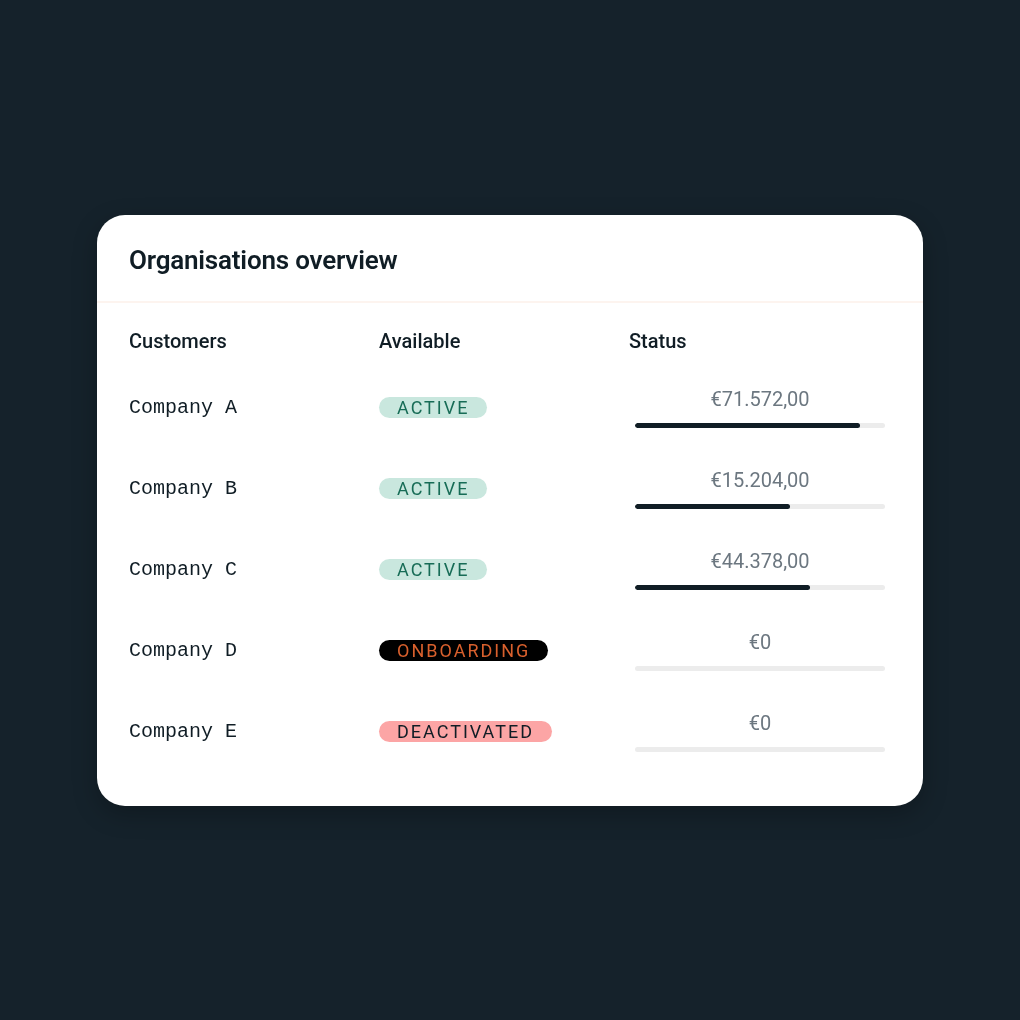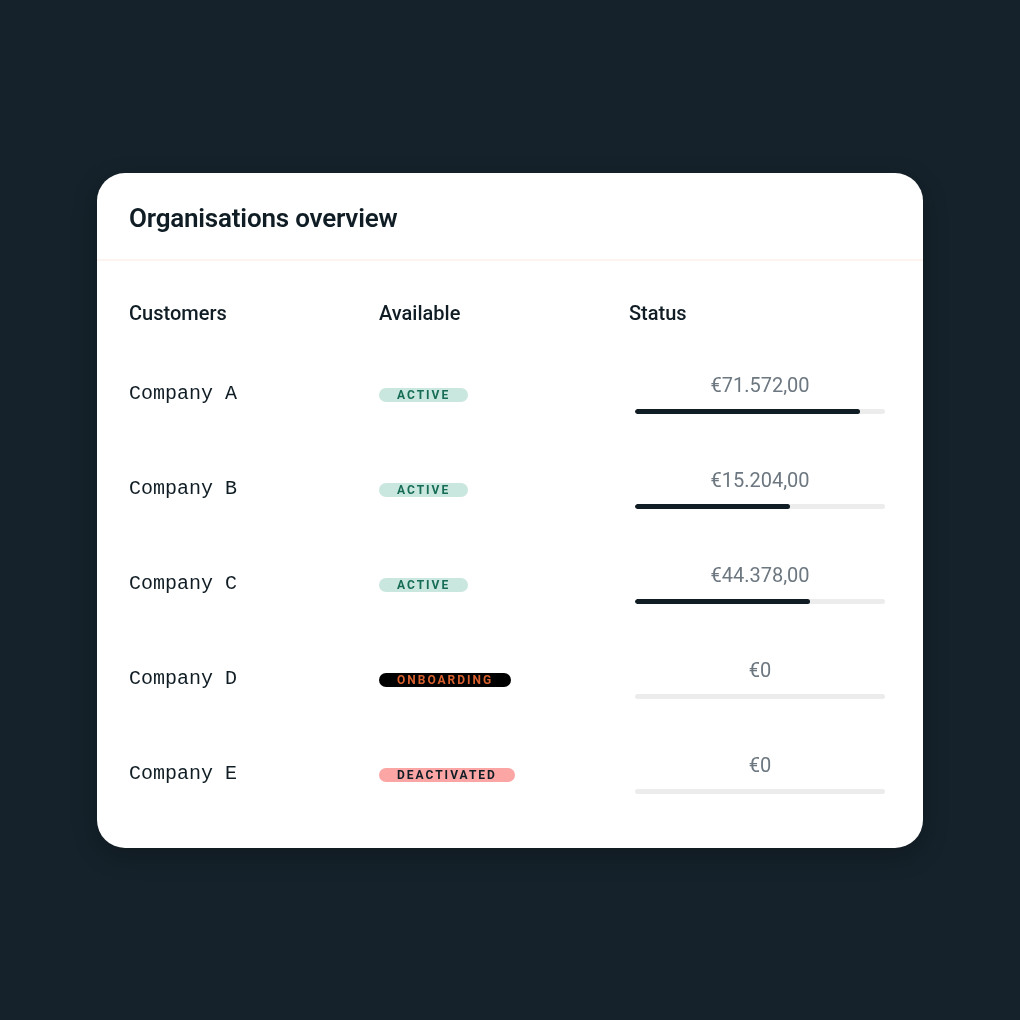--- a/index.html
+++ b/index.html
@@ -29,43 +29,42 @@
     color: #101d25;
     letter-spacing: -0.2px;
   }
   .table {
     padding: 26px 32px 34px 32px;
   }
   .header-row, .row {
     display: grid;
     grid-template-columns: 250px 250px 1fr;
     align-items: center;
-    margin-top: 14px;
   }
   .header-row .col-header {
     font-size: 20px;
     font-weight: 550;
     color: #101d25;
     padding-bottom: 14px;
   }
   .row {
     padding: 20px 0;
   }
   .customer-name {
     font-size: 20px;
     font-weight: 400;
     color: #101d25;
     font-family: Liberation Mono, monospace;
   }
   .badge {
     display: inline-block;
     padding: 0 18px;
     border-radius: 18px;
-    font-size: 12px;
-    font-weight: 700;
+    font-size: 18px;
+    font-weight: 400;
     letter-spacing: 2px;
     width: fit-content;
   }
   .badge-active {
     background: #c9e7de;
     color: #176c56;
   }
   .badge-onboarding {
     background: #000000;
     color: #d9602d;

